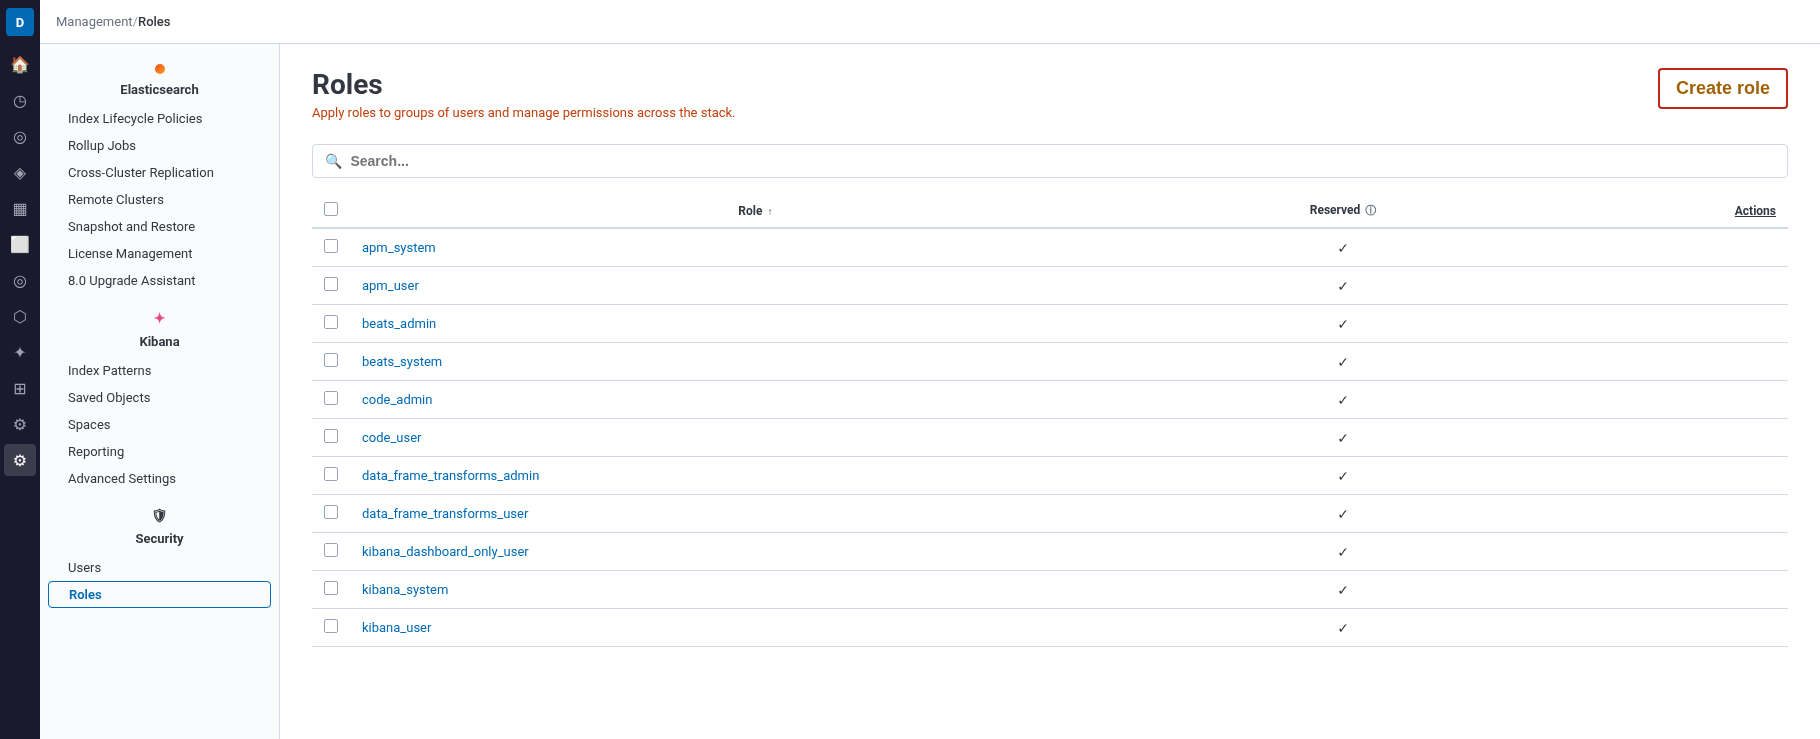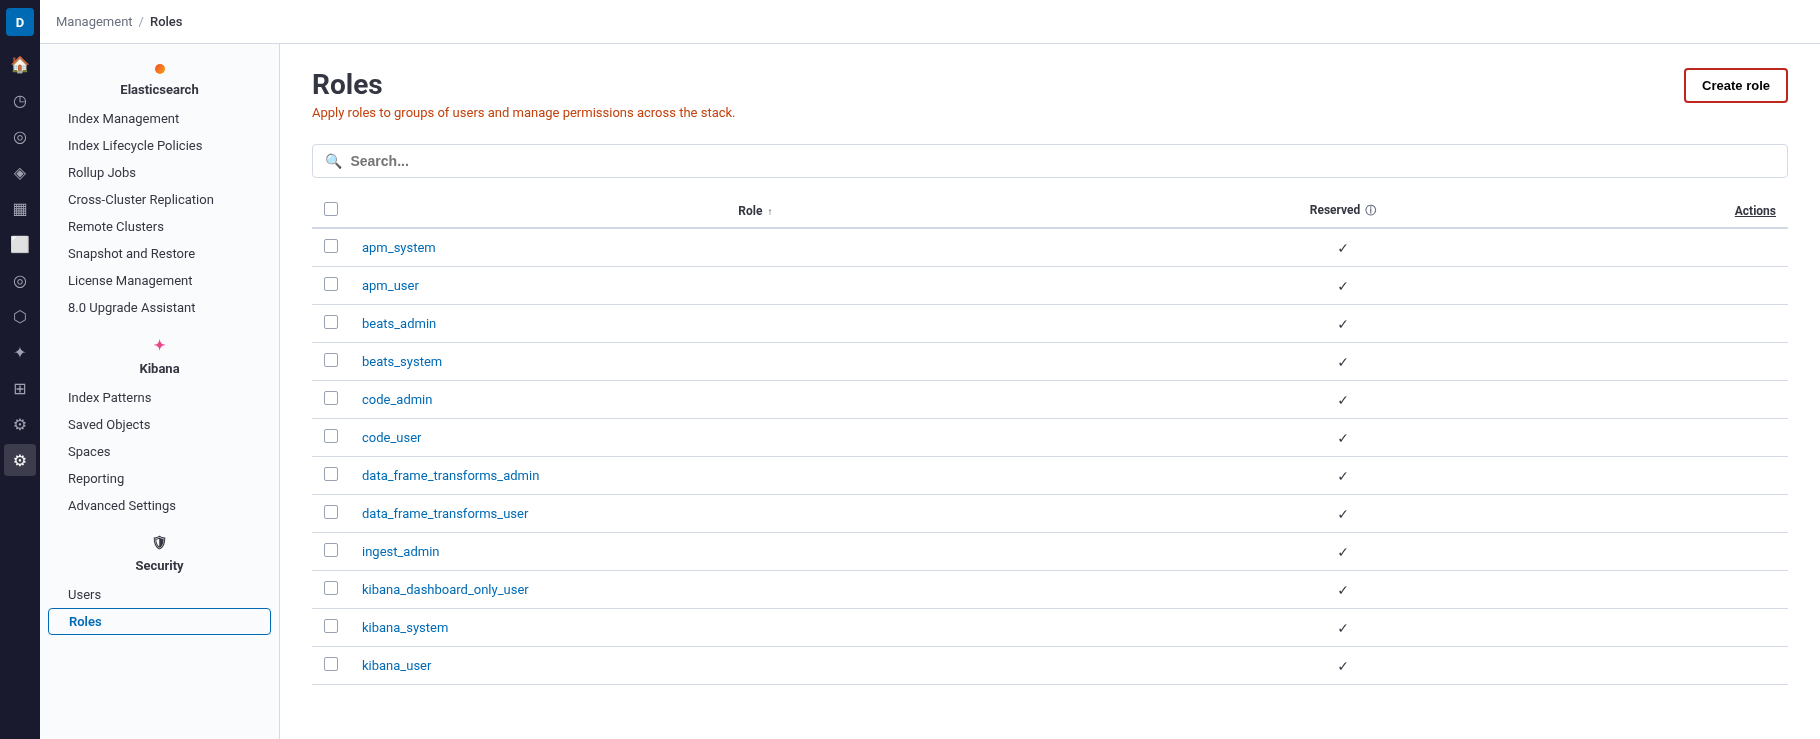--- a/index.html
+++ b/index.html
@@ -53,21 +53,20 @@
       border-bottom: 1px solid #d3dae6;
       display: flex;
       align-items: center;
       padding: 0 16px;
       gap: 8px;
       z-index: 100;
     }
     .top-bar-breadcrumb {
       display: flex;
       align-items: flex-end;
-      gap: 6px;
       font-size: 13px;
       color: #69707d;
     }
     .top-bar-breadcrumb .sep { color: #98a2b3; }
     .top-bar-breadcrumb .current { color: #343741; font-weight: 500; }
 
     
     .main-layout {
       display: flex;
       flex: 1;
@@ -145,23 +144,23 @@
       margin-bottom: 4px;
     }
     .page-subtitle {
       font-size: 13px;
       color: #c2410c;
     }
     .create-role-btn {
       padding: 8px 16px;
       border: 2px solid #bd271e;
       background: #fff;
-      color: #000000;
+      color: #a16207;
       border-radius: 4px;
-      font-size: 13px;
+      font-size: 18px;
       font-weight: 600;
       cursor: pointer;
     }
 
     
     .search-bar {
       display: flex;
       align-items: center;
       border: 1px solid #d3dae6;
       border-radius: 4px;
@@ -255,21 +254,20 @@
 </div>
 
 <div class="main-layout">
 
   <div class="sidebar">
 
     <div class="sidebar-section-header">
       <span class="dot elasticsearch-dot"></span>
       <span>Elasticsearch</span>
     </div>
-    <div class="sidebar-item">Index Management</div>
     <div class="sidebar-item">Index Lifecycle Policies</div>
     <div class="sidebar-item">Rollup Jobs</div>
     <div class="sidebar-item">Cross-Cluster Replication</div>
     <div class="sidebar-item">Remote Clusters</div>
     <div class="sidebar-item">Snapshot and Restore</div>
     <div class="sidebar-item">License Management</div>
     <div class="sidebar-item">8.0 Upgrade Assistant</div>
 
     <div class="sidebar-section-header" style="margin-top:8px;">
       <span class="kibana-icon">✦</span>
@@ -383,28 +381,20 @@
       <span class="row-checkbox"></span>
     </td>
     <td class="role-name">data_frame_transforms_user</td>
     <td class="reserved-cell"><span class="check-icon">✓</span></td>
     <td></td>
   </tr>
           <tr>
     <td class="checkbox-cell">
       <span class="row-checkbox"></span>
     </td>
-    <td class="role-name">ingest_admin</td>
-    <td class="reserved-cell"><span class="check-icon">✓</span></td>
-    <td></td>
-  </tr>
-          <tr>
-    <td class="checkbox-cell">
-      <span class="row-checkbox"></span>
-    </td>
     <td class="role-name">kibana_dashboard_only_user</td>
     <td class="reserved-cell"><span class="check-icon">✓</span></td>
     <td></td>
   </tr>
           <tr>
     <td class="checkbox-cell">
       <span class="row-checkbox"></span>
     </td>
     <td class="role-name">kibana_system</td>
     <td class="reserved-cell"><span class="check-icon">✓</span></td>

